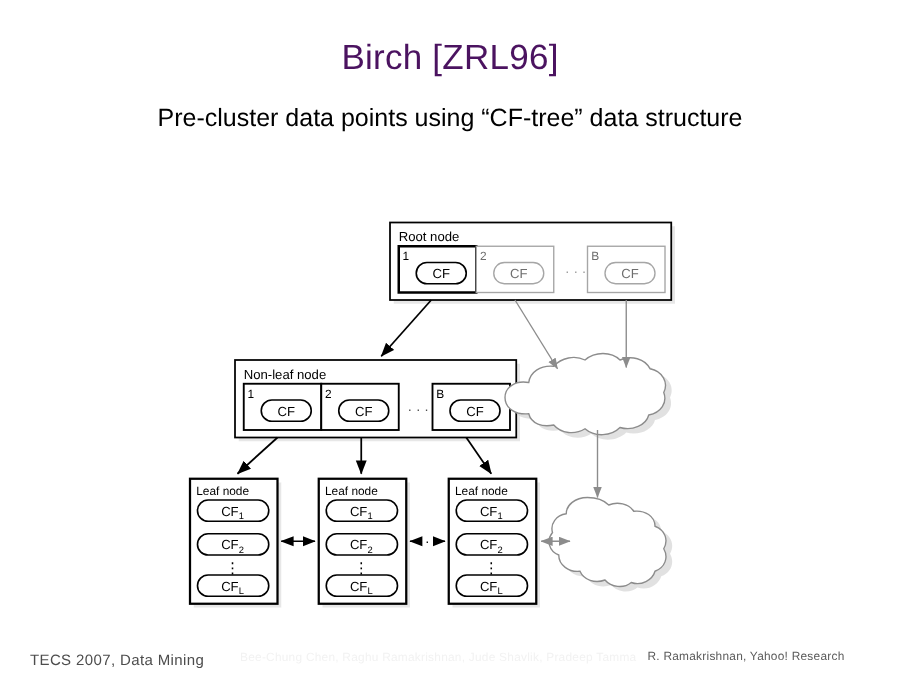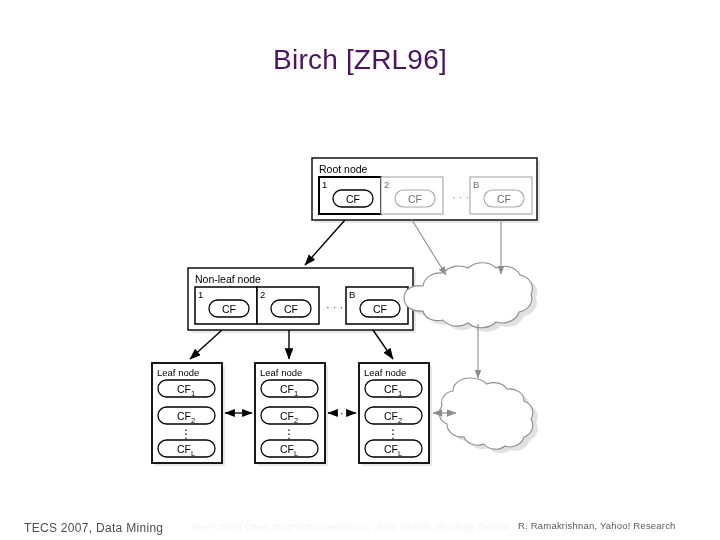--- a/index.html
+++ b/index.html
@@ -18,21 +18,21 @@
     position: absolute;
     left: 0; top: 0;
     width: 720px;
     height: 540px;
     background: #ffffff;
   }
   
   .slide-title {
     position: absolute;
     left: 0;
-    top: 44px;
+    top: 30px;
     width: 720px;
     text-align: center;
     font-size: 28px;
     color: #4b1360;
     letter-spacing: 0.2px;
     white-space: nowrap;
   }
   .slide-subtitle {
     position: absolute;
     left: 0;
@@ -40,21 +40,21 @@
     width: 720px;
     text-align: center;
     font-size: 20px;
     color: #000000;
     white-space: nowrap;
   }
   
   .diagram {
     position: absolute;
     left: 130px;
-    top: 148px;
+    top: 168px;
     width: 460px;
     height: 335px;
   }
   .diagram svg {
     display: block;
   }
   
   .footer-left {
     position: absolute;
     left: 24px;
@@ -83,20 +83,21 @@
     letter-spacing: 0.2px;
     text-align: center;
   }
 </style>
 </head>
 <body>
 
 <div class="slide">
 
   <div class="slide-title">Birch [ZRL96]</div>
+  <div class="slide-subtitle">Pre-cluster data points using “CF-tree” data structure</div>
 
   <div class="diagram">
     <svg width="460" height="335" viewBox="0 0 460 335" xmlns="http://www.w3.org/2000/svg">
       <defs>
         <marker id="arrowBlack" markerWidth="9" markerHeight="9" refX="7.6" refY="3.1" orient="auto" markerUnits="strokeWidth">
           <path d="M0,0 L8,3.1 L0,6.2 z" fill="#000000"></path>
         </marker>
         <marker id="arrowBlackStart" markerWidth="9" markerHeight="9" refX="0.4" refY="3.1" orient="auto" markerUnits="strokeWidth">
           <path d="M8,0 L0,3.1 L8,6.2 z" fill="#000000"></path>
         </marker>

